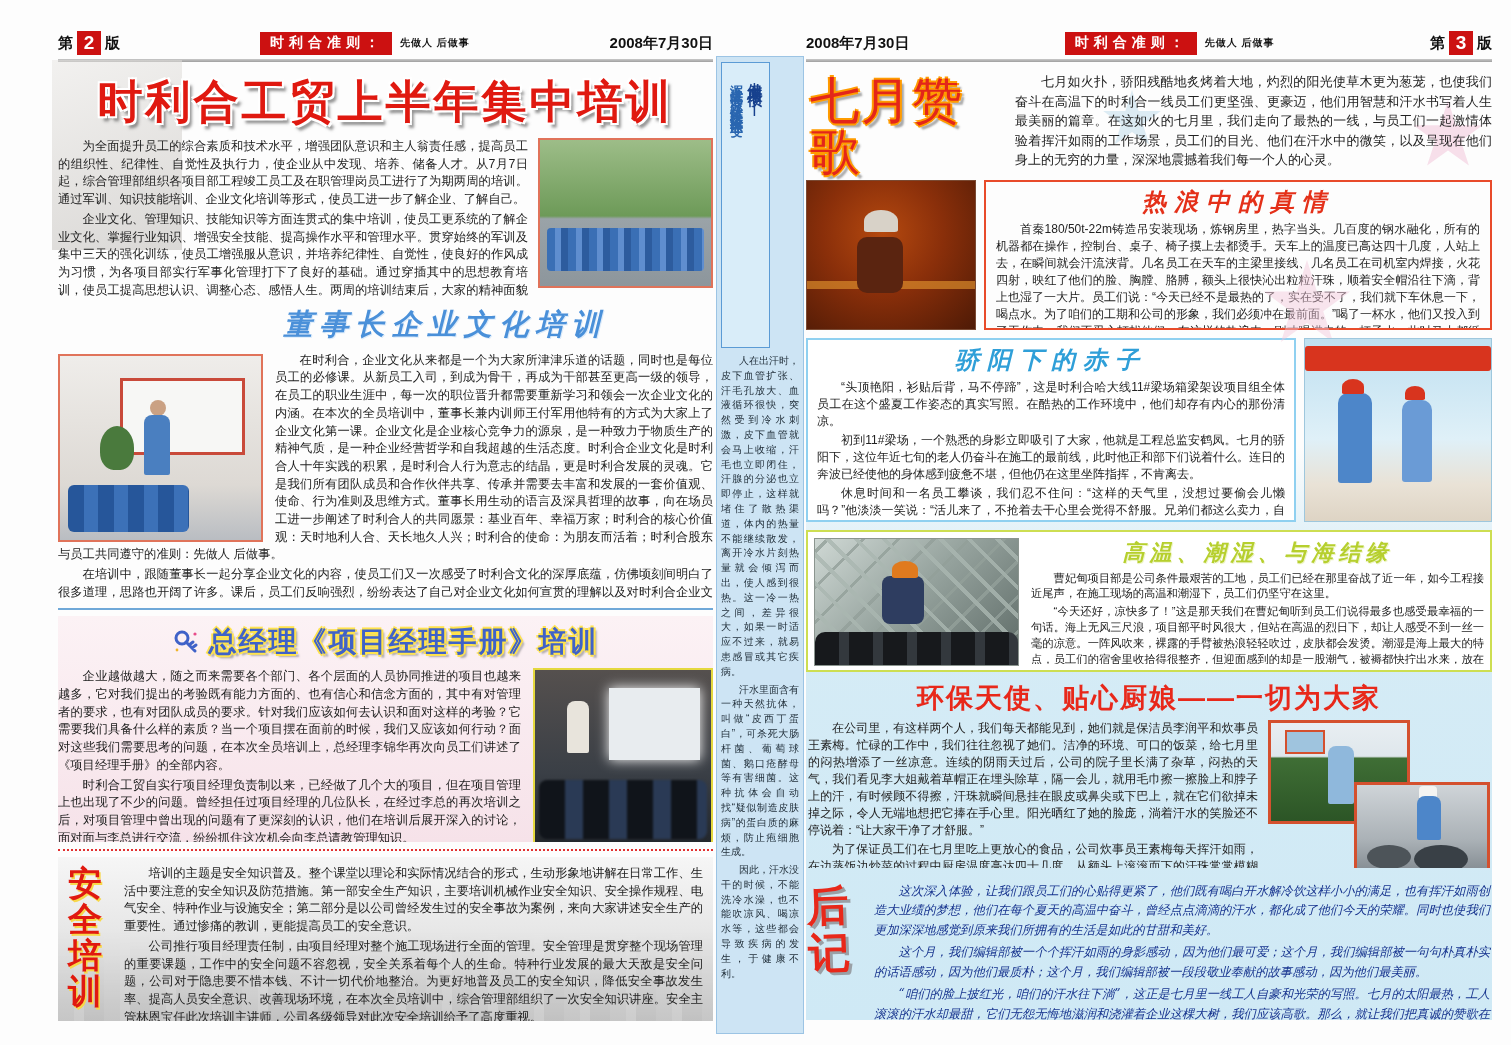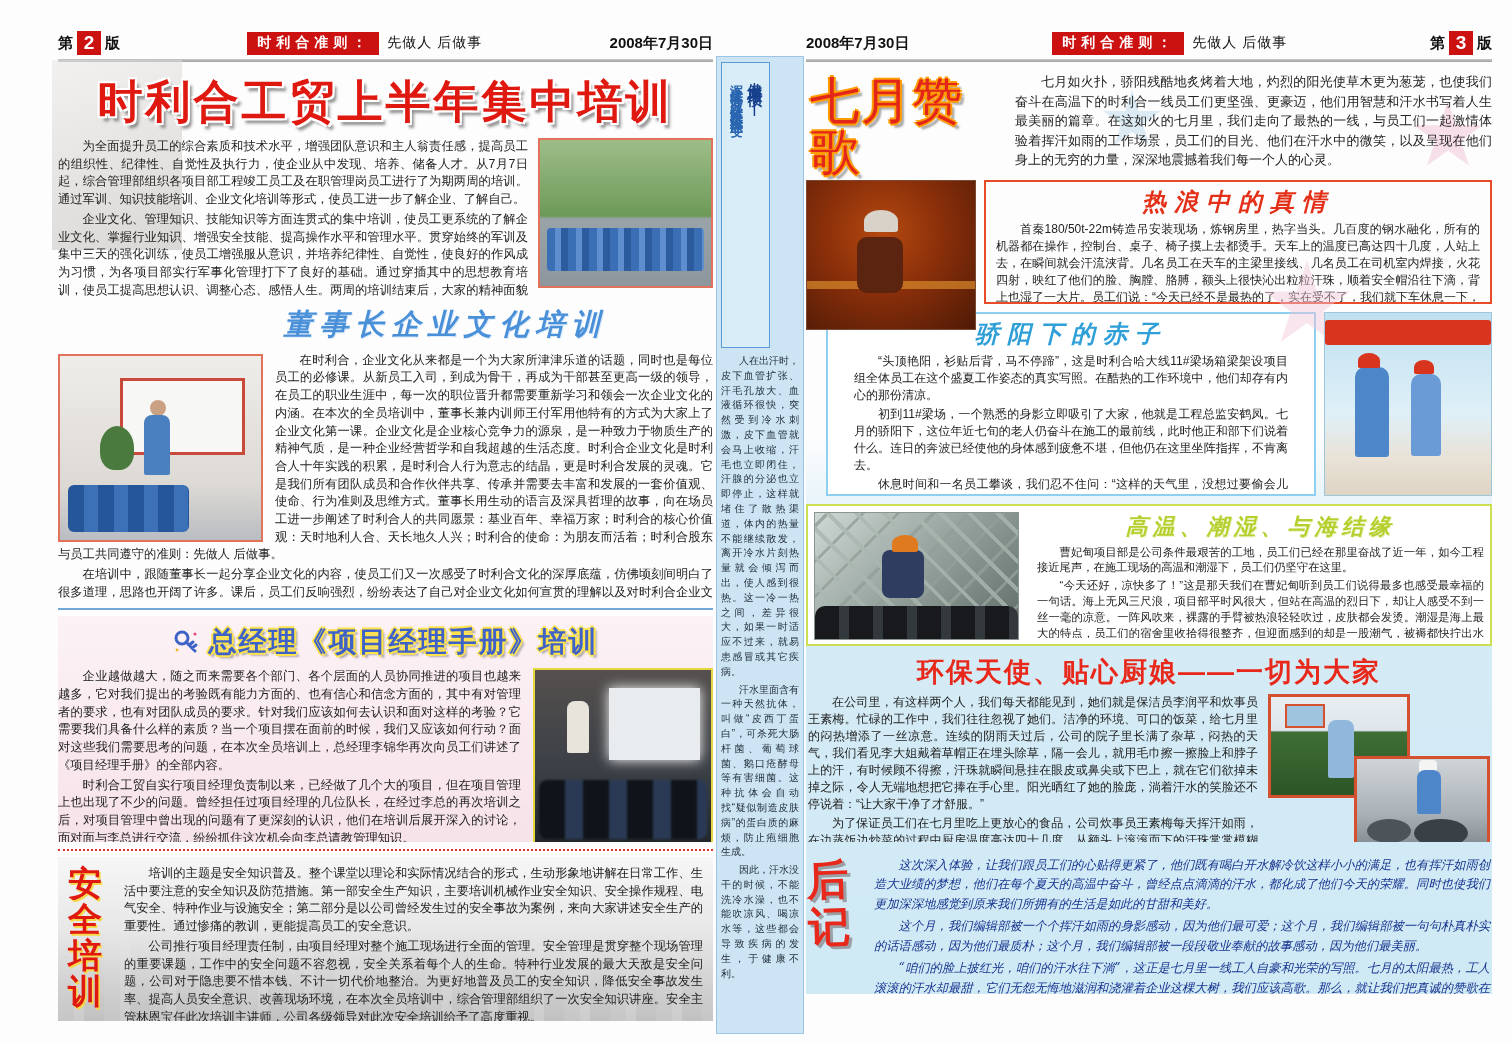--- a/index.html
+++ b/index.html
@@ -8,21 +8,21 @@
   .canvas { position:relative; width:1511px; height:1045px; background:#fdfdfd; overflow:hidden; }
 
   
   .pg-header { display:flex; align-items:center; justify-content:space-between; height:26px; }
   .pagebox { display:flex; align-items:center; gap:4px; font-weight:bold; font-size:15px; color:#111; }
   .pagebox .num { display:inline-block; width:24px; height:24px; background:#cc1111; color:#fff;
                   font-size:19px; text-align:center; line-height:24px; font-weight:bold; }
   .motto { display:flex; align-items:center; gap:8px; }
   .motto .badge { background:#cc1111; color:#fff; font-weight:bold; font-size:14px;
                   letter-spacing:5px; padding:2px 8px 3px 10px; }
-  .motto .mtext { font-weight:normal; font-size:14px; color:#111; letter-spacing:1px; }
+  .motto .mtext { font-weight:bold; font-size:10px; color:#111; letter-spacing:1px; }
   .date { font-weight:bold; font-size:15px; color:#111; }
   .rule { height:3px; background:linear-gradient(180deg,#c9c9c9,#9f9f9f); margin-top:3px; }
 
   
   .p { text-indent:2em; text-align:justify; margin-bottom:2px; }
   .body-txt { font-size:12.3px; line-height:1.44; color:#222; }
 
   
   .page-left { position:absolute; left:58px; top:30px; width:655px; }
   .bg-ladder { position:absolute; left:-6px; top:30px; width:130px; height:190px;
@@ -92,42 +92,42 @@
           clip-path:polygon(50% 0%,61% 35%,98% 35%,68% 57%,79% 91%,50% 70%,21% 91%,32% 57%,2% 35%,39% 35%); }
   .star.s1 { width:72px; height:72px; right:8px; top:70px; }
   .star.s2 { width:90px; height:90px; right:140px; top:230px; opacity:.45; }
   .star.s3 { width:60px; height:60px; right:330px; top:60px; background:#bcd9ea; opacity:.5; }
 
   .title-intro { position:relative; margin-top:10px; min-height:96px; }
   .title-r { float:left; width:195px; font-size:50px; font-weight:normal; color:#e3261a; letter-spacing:1px;
              line-height:1.02; margin:4px 10px 0 4px;
              text-shadow:-2px 0 #ff9c00,2px 0 #ff9c00,0 -2px #ff9c00,0 2px #ff9c00,4px 4px 2px rgba(60,60,60,.45); }
   .r-intro { font-size:13px; line-height:1.5; color:#222; text-align:justify; text-indent:2em; }
-  .heat-row { display:flex; gap:8px; margin-top:10px; height:124px;justify-content:center; }
+  .heat-row { display:flex; gap:8px; margin-top:10px; height:150px;justify-content:center; }
   .ph-heat { width:170px; height:150px; border:1px solid #7a4a33;
              background:radial-gradient(circle at 45% 35%, #b5490f 0%, #8a2f0a 45%, #4e1a06 100%); }
   .ph-heat .helm { position:absolute; left:34%; top:20%; width:34px; height:22px; background:#d8d2c8; border-radius:50% 50% 10% 10%; }
   .ph-heat .bodyfig { position:absolute; left:30%; top:38%; width:46px; height:56px; background:#5a2410; border-radius:10px; }
   .ph-heat .rail { position:absolute; left:0; top:68%; width:100%; height:8px; background:#d98a2b; opacity:.7; }
   .heat-box { flex:1; border:2px solid #e84b2a; padding:4px 10px 6px; overflow:hidden; }
   .heat-h { text-align:center; font-size:24px; color:#e43019; letter-spacing:8px; margin-bottom:3px; }
   .r-body { font-size:12px; line-height:1.42; color:#222; }
 
   .sun-row { display:flex; gap:8px; margin-top:8px; height:184px; }
-  .sun-box { width:490px; border:2px solid #8fd0f0; padding:4px 26px 6px; background:#fff; overflow:hidden;margin-left:20px; }
+  .sun-box { width:490px; border:2px solid #8fd0f0; padding:4px 9px 6px; background:#fff; overflow:hidden; }
   .sun-h { text-align:center; font-size:24px; color:#2f9fd8; letter-spacing:8px; margin-bottom:3px; }
   .ph-sun { flex:1; height:184px; border:1px solid #9ec7dd;
             background:linear-gradient(180deg,#bfe0f0 0%,#dff0f8 55%,#e9e2d6 80%,#ded4c4 100%); }
   .ph-sun .crane { position:absolute; left:0; top:4%; width:100%; height:14%; background:#d8341e; border-radius:3px; }
   .ph-sun .w1 { position:absolute; left:18%; top:30%; width:34px; height:90px; background:#4d86c9; border-radius:10px 10px 3px 3px; }
   .ph-sun .w2 { position:absolute; left:52%; top:34%; width:30px; height:82px; background:#6a9bd6; border-radius:10px 10px 3px 3px; }
   .ph-sun .h1 { position:absolute; left:20%; top:22%; width:22px; height:15px; background:#d8341e; border-radius:50% 50% 10% 10%; }
   .ph-sun .h2 { position:absolute; left:53.5%; top:26%; width:20px; height:14px; background:#d8341e; border-radius:50% 50% 10% 10%; }
 
-  .sea-box { display:flex; gap:18px; margin-top:8px; border:2px solid #cdde52; background:#fff; padding:6px; height:142px; overflow:hidden; }
+  .sea-box { display:flex; gap:12px; margin-top:8px; border:2px solid #cdde52; background:#fff; padding:6px; height:142px; overflow:hidden; }
   .ph-sea { width:205px; height:128px; border:1px solid #8b958f;
             background:linear-gradient(135deg,#cfd8d4 0%,#98a5a0 45%,#5d6a66 100%); }
   .ph-sea .truss { position:absolute; inset:0;
             background:repeating-linear-gradient(45deg,transparent 0 16px,#aab7b1 16px 20px),
                        repeating-linear-gradient(-45deg,transparent 0 22px,#93a09a 22px 25px); opacity:.8; }
   .ph-sea .helm { position:absolute; left:38%; top:18%; width:26px; height:17px; background:#e07a1e; border-radius:50% 50% 10% 10%; }
   .ph-sea .fig { position:absolute; left:33%; top:30%; width:42px; height:48px; background:#2e3d60; border-radius:8px; }
   .ph-sea .coil { position:absolute; left:0; bottom:0; width:100%; height:26%;
             background:repeating-linear-gradient(90deg,#17191c 0 24px,#33383d 24px 34px); border-radius:10px 10px 0 0; }
   .sea-txt { flex:1; overflow:hidden; }

